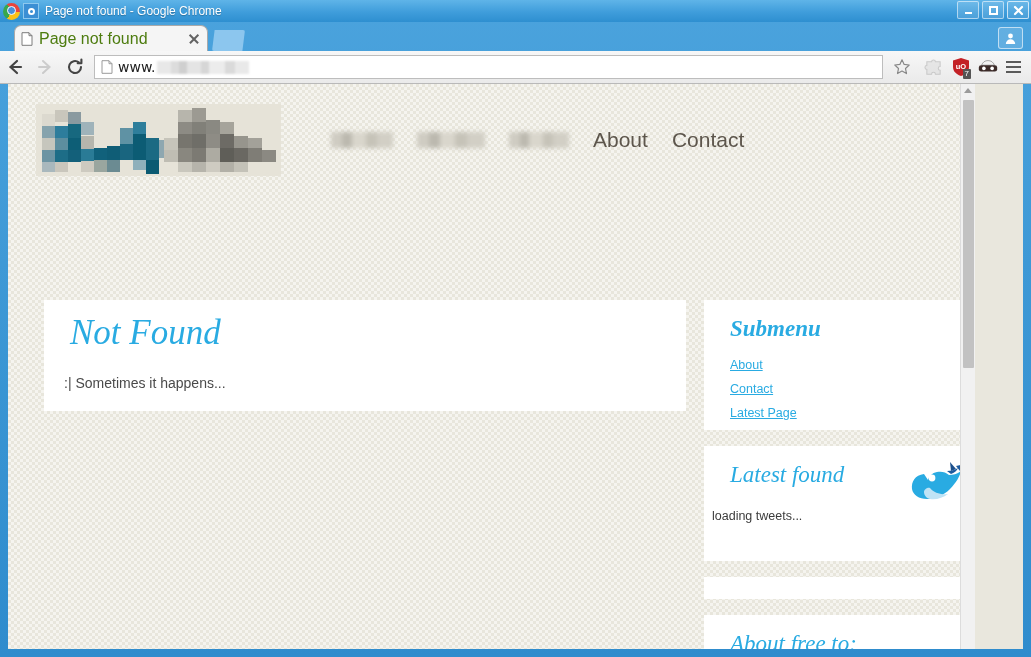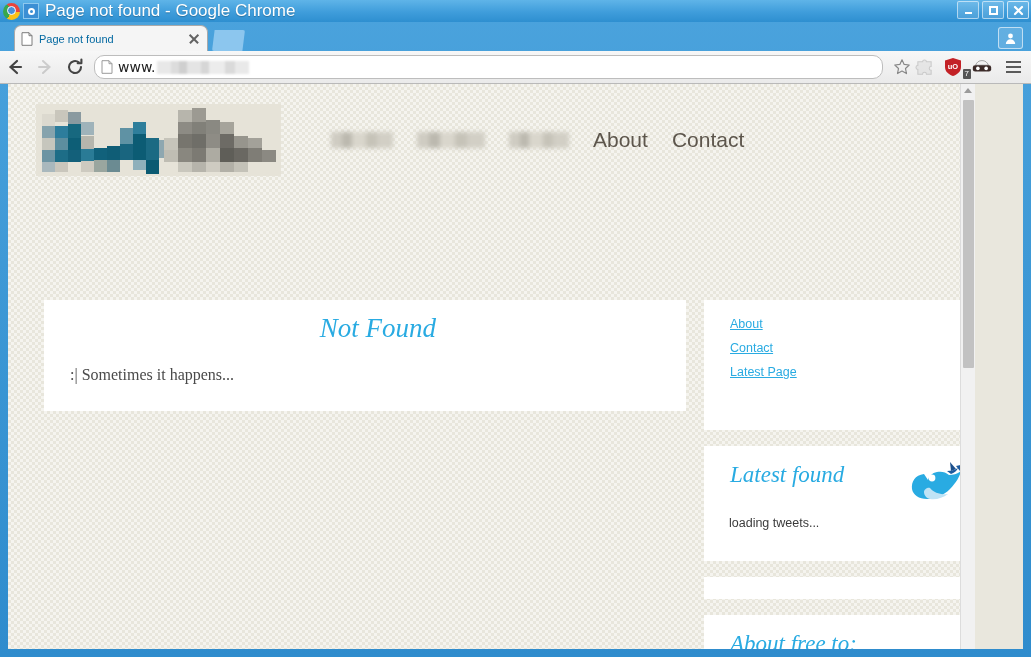--- a/index.html
+++ b/index.html
@@ -46,21 +46,21 @@
     width: 16px; height: 16px; flex: none;
     background: #3b8fd4; border: 1px solid #8dc8ee;
     display: flex; align-items: center; justify-content: center;
     margin-right: 6px;
   }
   .app-icon i {
     width: 7px; height: 7px; border: 2px solid #ffffff; border-radius: 50%;
     display: block;
   }
   .title-text {
-    color: #ffffff; font-size: 17px; white-space: nowrap;
+    color: #ffffff; font-size: 12px; white-space: nowrap;
     text-shadow: 0 1px 1px rgba(0,0,0,.25);
   }
   .wincontrols {
     position: absolute; right: 2px; top: 1px;
     display: flex; gap: 3px; align-items: center;
   }
   .wb {
     width: 22px; height: 18px;
     border: 1px solid rgba(255,255,255,.55);
     border-radius: 2px;
@@ -81,21 +81,21 @@
     width: 194px; height: 26px;
     background: #f5f5f5;
     border-radius: 7px 7px 0 0;
     border: 1px solid #a9a9a9; border-bottom: none;
     display: flex; align-items: center;
     padding: 0 6px;
     cursor: pointer;
   }
   .tab .favicon { flex: none; margin-right: 6px; }
   .tab .tab-title {
-    font-size: 11px; color: #0369a1; flex: 1;
+    font-size: 16px; color: #4d7c0f; flex: 1;
     white-space: nowrap; overflow: hidden; text-overflow: ellipsis;
   }
   .tab .tab-close {
     flex: none; width: 14px; height: 14px; position: relative; cursor: pointer;
   }
   .tab .tab-close::before, .tab .tab-close::after {
     content: ""; position: absolute; left: 1px; top: 6px;
     width: 12px; height: 1.6px; background: #636363;
   }
   .tab .tab-close::before { transform: rotate(45deg); }
@@ -127,21 +127,21 @@
   }
   .nav-btn {
     width: 30px; height: 30px; flex: none;
     display: flex; align-items: center; justify-content: center;
     cursor: pointer;
   }
   .nav-btn.disabled { opacity: .35; cursor: default; }
   .omnibox {
     flex: 1; height: 24px; margin: 0 6px 0 4px;
     background: #ffffff;
-    border: 1px solid #bdbdbd; border-radius: 10px;
+    border: 1px solid #bdbdbd; border-radius: 0;
     display: flex; align-items: center;
     padding: 0 4px;
     overflow: hidden;
   }
   .omnibox .page-ico { flex: none; margin: 0 5px 0 2px; }
   .url {
     font-size: 14px; white-space: nowrap; display: flex; align-items: center;
     font-family: "DejaVu Sans", sans-serif;
   }
   .url .u-strong { color: #222; }
@@ -156,21 +156,21 @@
     filter: blur(1.1px);
     vertical-align: middle;
   }
   .star-btn {
     flex: none; width: 26px; height: 24px;
     display: flex; align-items: center; justify-content: center;
     cursor: pointer;
   }
   .ext-btn {
     flex: none; width: 28px; height: 28px; position: relative;
-    display: flex; align-items: center; justify-content: flex-start;
+    display: flex; align-items: center; justify-content: flex-end;
     cursor: pointer;
   }
   .badge {
     position: absolute; right: 0px; bottom: 2px;
     background: #555; color: #fff;
     font-size: 8px; line-height: 10px;
     padding: 0 2px; border-radius: 1px;
     font-family: "Liberation Sans", sans-serif;
   }
   .menu-btn {
@@ -230,26 +230,26 @@
 
   
   .content-box {
     position: absolute; left: 36px; top: 216px;
     width: 642px; height: 111px;
     background: #ffffff;
   }
   .h-title {
     font-family: "Liberation Serif", serif;
     font-style: italic; color: #29abe2;
-    font-size: 27px; font-weight: normal;
-    margin: 0; padding: 14px 0 0 26px; line-height: 1.1; text-align: center;
+    font-size: 35px; font-weight: normal;
+    margin: 0; padding: 14px 0 0 26px; line-height: 1.1;
   }
   .body-text {
-    font-size: 16px; color: #4a4a4a;
-    margin: 0; padding: 22px 0 0 26px; font-family: Liberation Serif, serif;
+    font-size: 14px; color: #4a4a4a;
+    margin: 0; padding: 22px 0 0 20px;
   }
 
   
   .widget {
     position: absolute; left: 696px;
     width: 284px; background: #ffffff;
   }
   #w-submenu   { top: 216px; height: 130px; }
   #w-tweets    { top: 362px; height: 115px; }
   #w-empty     { top: 493px; height: 22px; }
@@ -263,21 +263,21 @@
   }
   .w-title.light { font-weight: normal; }
   .w-links { list-style: none; margin: 0; padding: 14px 0 0 26px; }
   .w-links li { margin-bottom: 6px; }
   .w-links a {
     color: #29abe2; font-size: 12.5px; text-decoration: underline;
     cursor: pointer;
   }
   .w-text {
     font-size: 12.5px; color: #3b3b3b;
-    margin: 7px; padding: 22px 0 0 18px;
+    margin: 0; padding: 22px 0 0 8px;
   }
   .tweet-bird { position: absolute; right: 20px; top: 14px; }
 
   
   .pscroll {
     position: absolute; right: 0; top: 0;
     width: 15px; height: 565px;
     background: #f1f1f1; border-left: 1px solid #dcdcdc;
     cursor: pointer;
   }
@@ -483,20 +483,21 @@
           <a class="nav-link">Contact</a>
         </div>
       </div>
 
       <div class="content-box">
         <h1 class="h-title">Not Found</h1>
         <p class="body-text">:| Sometimes it happens...</p>
       </div>
 
       <div class="widget" id="w-submenu">
+        <h2 class="w-title">Submenu</h2>
         <ul class="w-links">
           <li>
             <a>About</a>
           </li>
           <li>
             <a>Contact</a>
           </li>
           <li>
             <a>Latest Page</a>
           </li>

